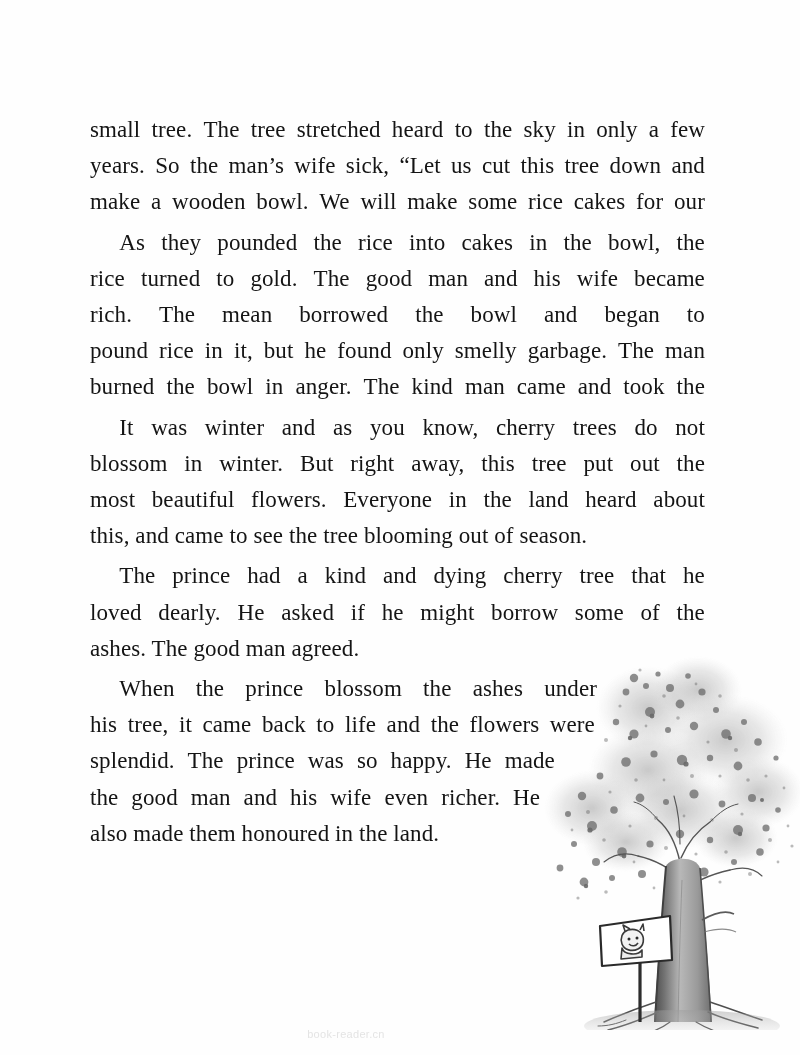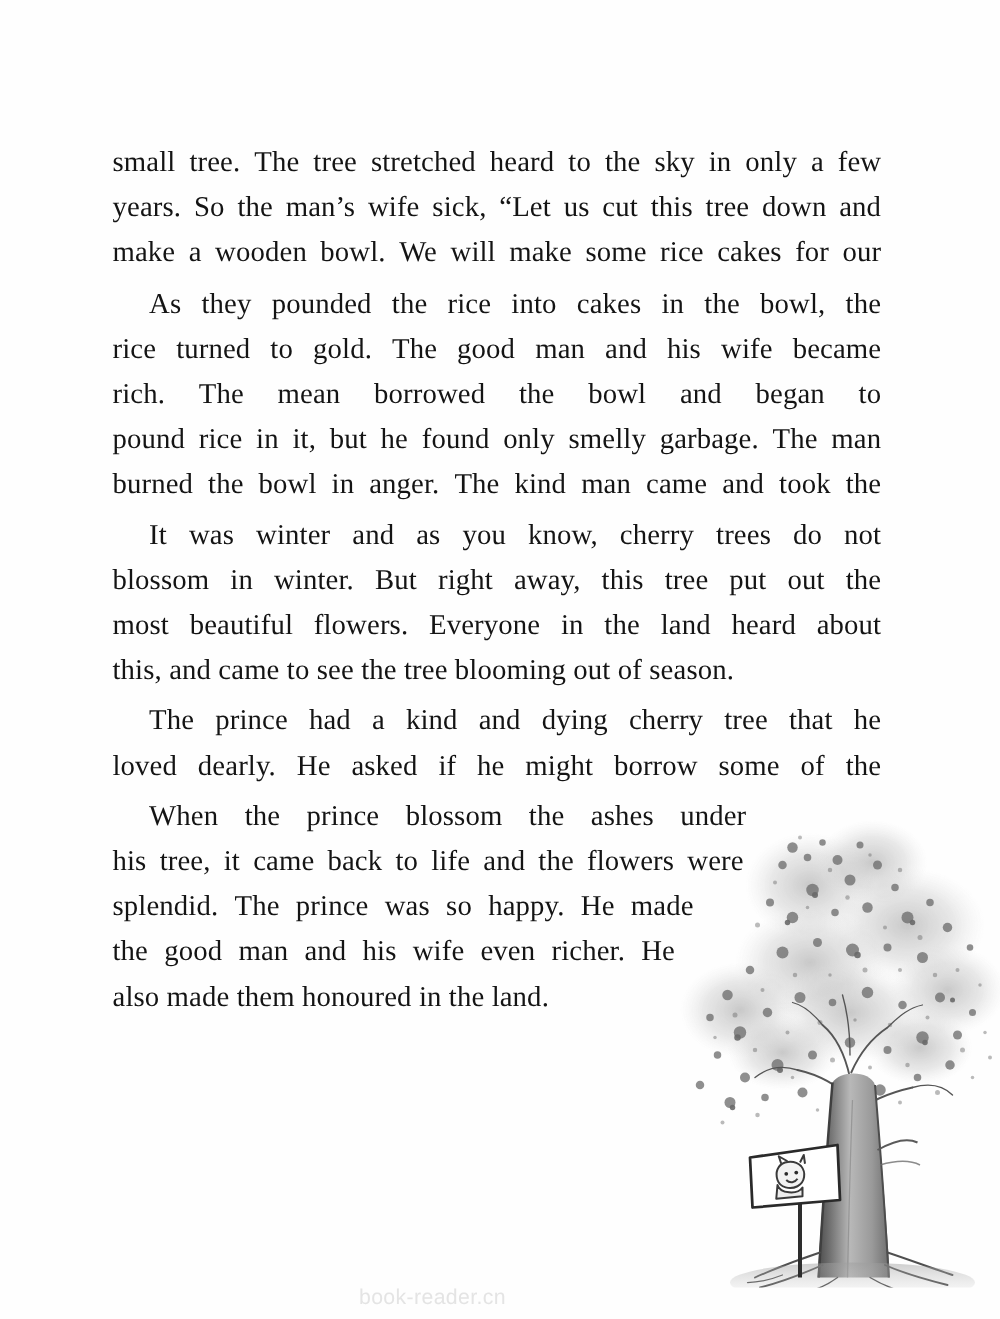--- a/index.html
+++ b/index.html
@@ -63,21 +63,21 @@
   .wrapline { display: block; white-space: nowrap; }
 
   
   .watermark {
     position: absolute;
     left: 0;
     top: 1028px;
     width: 692px;
     text-align: center;
     font-family: "Liberation Sans", "DejaVu Sans", sans-serif;
-    font-size: 17px;
+    font-size: 11px;
     color: #e4e4e4;
     letter-spacing: 0.3px;
   }
 </style>
 </head>
 <body>
 
 <div class="page">
 
   <div class="illustration">
@@ -459,20 +459,21 @@
           <span>He</span>
           <span>asked</span>
           <span>if</span>
           <span>he</span>
           <span>might</span>
           <span>borrow</span>
           <span>some</span>
           <span>of</span>
           <span>the</span>
         </span>
+      <span class="ln">ashes. The good man agreed.</span>
     </p>
 
     <p class="para">
       <span class="wrapline" style="width:507px">
         <span class="ln just" style="width:507px">
             <span>&nbsp;&nbsp;&nbsp;&nbsp;&nbsp;When</span>
             <span>the</span>
             <span>prince</span>
             <span>blossom</span>
             <span>the</span>

